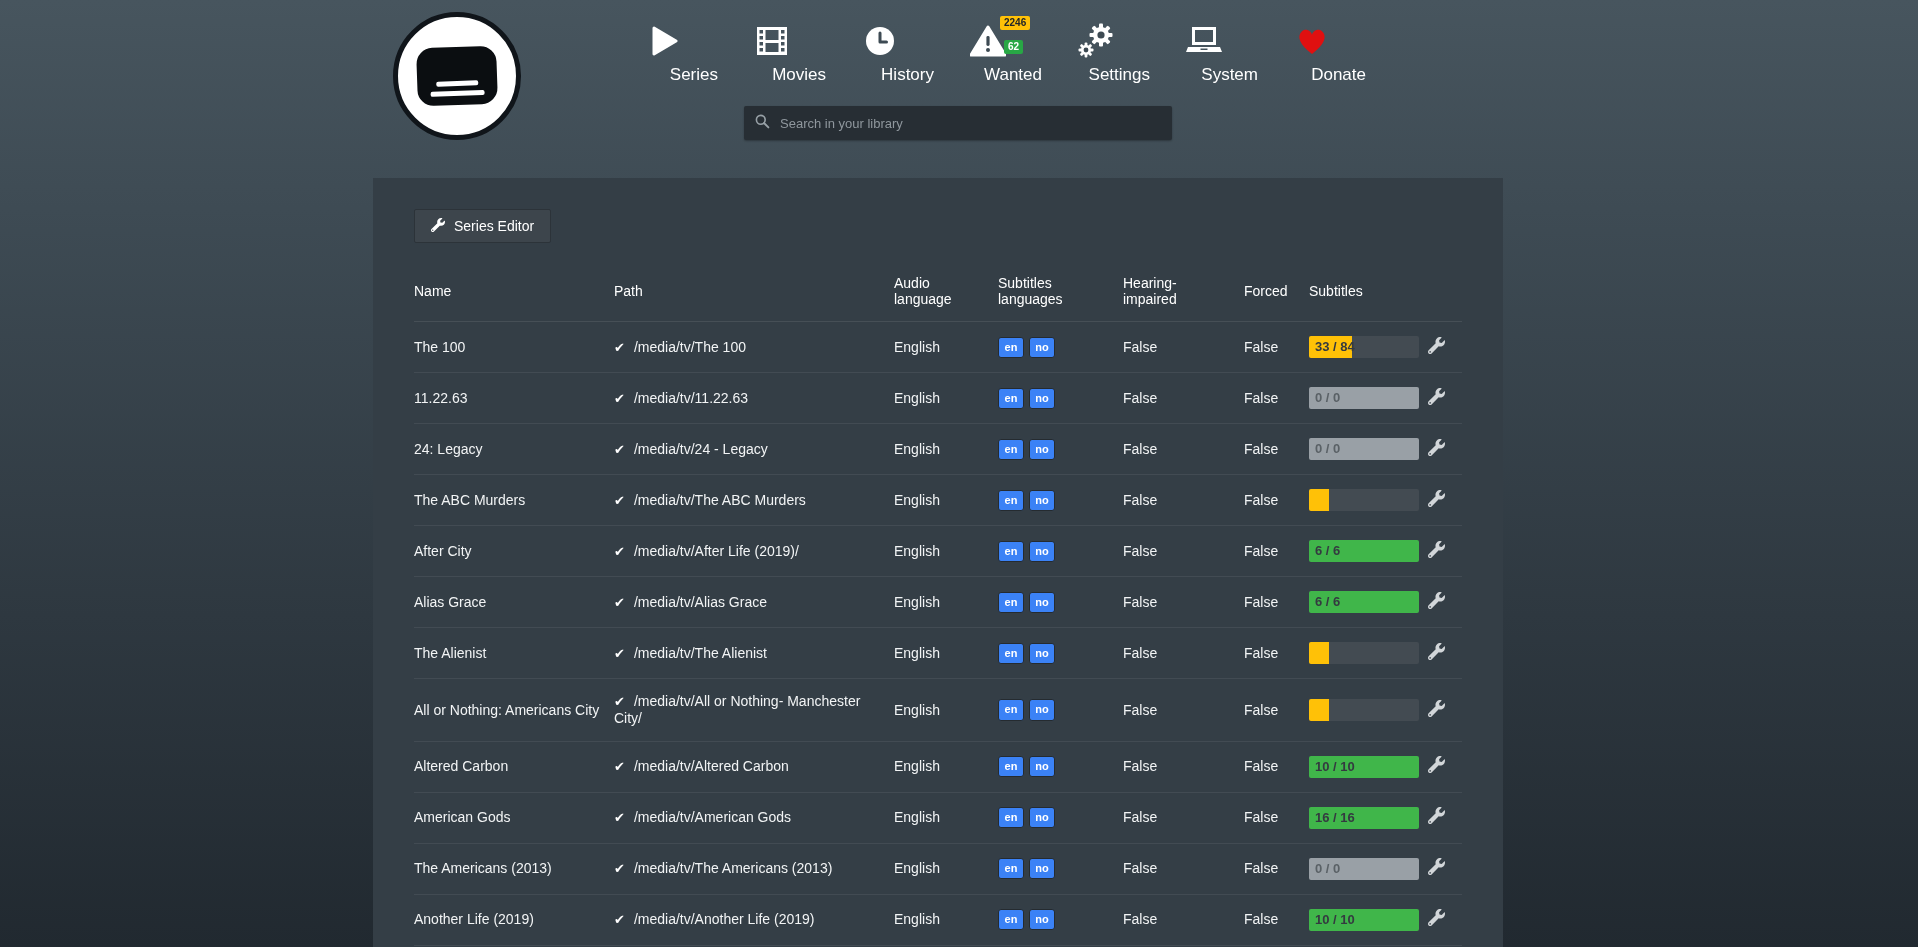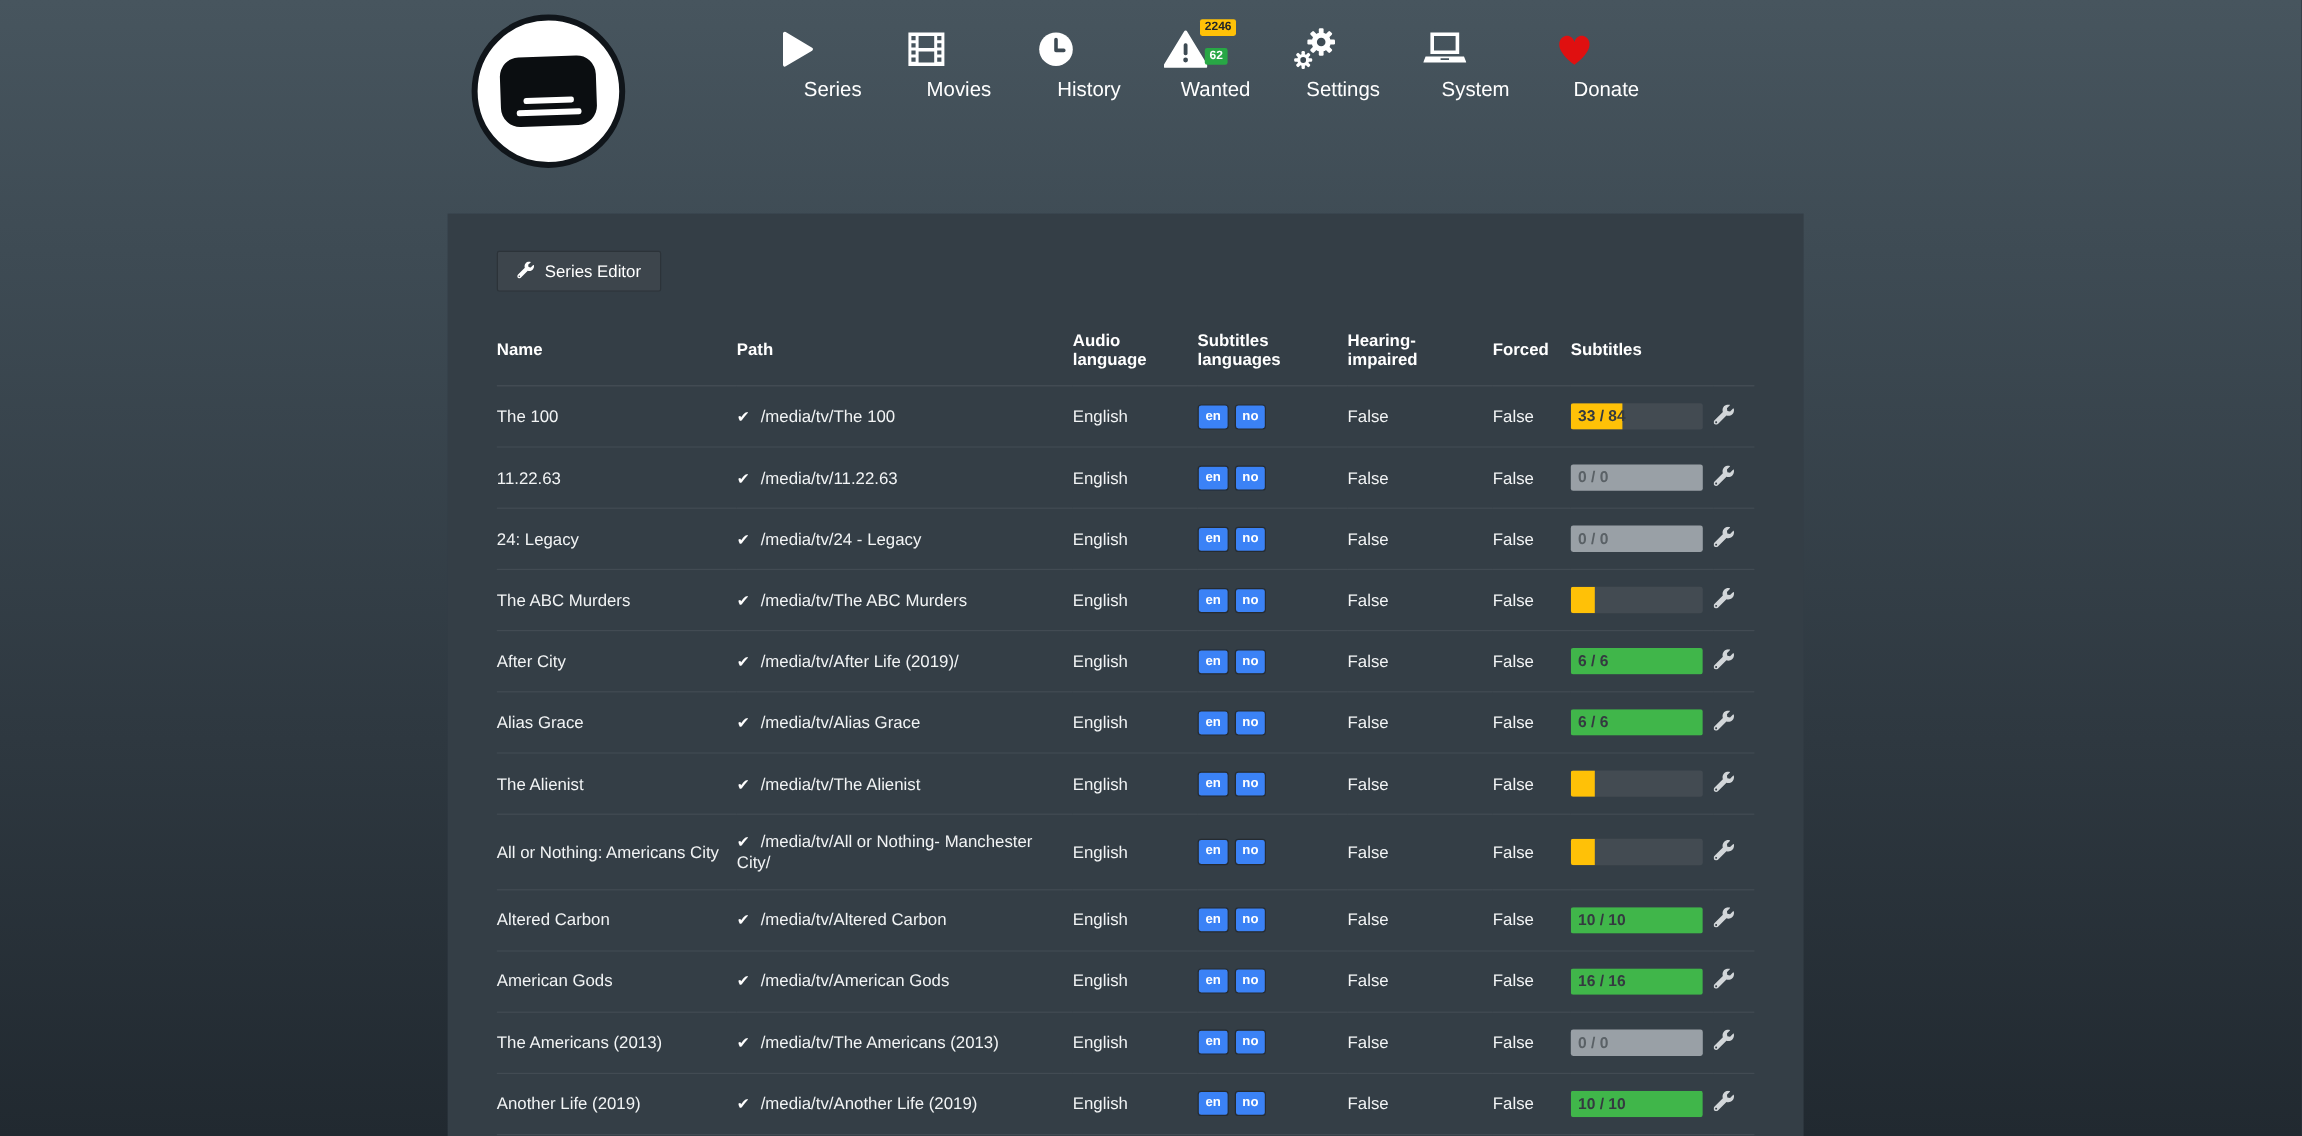--- a/index.html
+++ b/index.html
@@ -45,21 +45,21 @@
     background:#3d454c;border:1px solid #2c3339;border-radius:2px;color:#fff;
     font-family:"Liberation Sans",sans-serif;font-size:14px;padding:0 16px;cursor:pointer;
   }
   .editor-btn svg{flex:none;}
 
   table.series{border-collapse:collapse;table-layout:fixed;width:1048px;margin:22px 41px 0 41px;font-size:14px;}
   col.c-name{width:200px;} col.c-path{width:280px;} col.c-audio{width:104px;}
   col.c-langs{width:125px;} col.c-hi{width:121px;} col.c-forced{width:65px;}
   col.c-prog{width:119px;} col.c-act{width:34px;}
   th{
-    text-align:left;font-size:14px;font-weight:bold;color:#fff;vertical-align:middle;
+    text-align:left;font-size:14px;font-weight:normal;color:#fff;vertical-align:middle;
     padding:10px 10px 14px 0;line-height:1.15;border-bottom:1px solid rgba(255,255,255,0.09);
   }
   .hdr-narrow{display:inline-block;max-width:72px;}
   td{padding:14px 10px 14px 0;vertical-align:middle;color:#f2f4f5;line-height:1.2;}
   tbody tr td{border-bottom:1px solid rgba(255,255,255,0.07);}
   td.name-cell{cursor:pointer;}
   .check{color:#fff;font-size:13px;margin-right:9px;}
   .lang-badge{
     display:inline-block;min-width:14px;text-align:center;padding:3px 5px;margin-right:5px;
     font-size:11px;font-weight:bold;color:#fff;background:#3b82f6;border:1px solid #252b30;border-radius:3px;
@@ -162,20 +162,29 @@
     <div class="nav-item">
       <span class="nav-icon">
         <svg width="32" height="30" viewBox="0 0 32 30">
             <path fill="#e01010" d="M16 28 C3.5 19 0.5 10 6 5.3 C10 2 15 4.8 16 9 C17 4.8 22 2 26 5.3 C31.5 10 28.5 19 16 28 Z"></path>
           </svg>
       </span>
       <span class="nav-label">Donate</span>
     </div>
   </div>
 
+  <div class="search-bar">
+    <span>
+      <svg width="16" height="16" viewBox="0 0 20 20">
+          <circle cx="8.5" cy="8.5" r="5.5" fill="none" stroke="#97a0a6" stroke-width="2"></circle>
+          <line x1="12.8" y1="12.8" x2="18" y2="18" stroke="#97a0a6" stroke-width="2.4" stroke-linecap="round"></line>
+        </svg>
+    </span>
+    <input type="text" placeholder="Search in your library" style="">
+  </div>
 
   <div class="panel">
 
     <button class="editor-btn">
       <span>
         <svg width="14" height="14" viewBox="0 0 512 512" fill="currentColor">
             <path d="M507.73 109.1c-2.24-9.03-13.54-12.09-20.12-5.51l-74.36 74.36-67.88-11.31-11.31-67.88 74.36-74.36c6.62-6.62 3.43-17.9-5.66-20.16-47.38-11.74-99.55.91-136.58 37.93-39.64 39.64-50.55 97.1-34.05 147.2L18.74 402.76c-24.99 24.99-24.99 65.51 0 90.5 24.99 24.99 65.51 24.99 90.5 0l213.21-213.21c50.12 16.71 107.47 5.68 147.37-34.22 37.07-37.07 49.7-89.32 37.91-136.73zM64 472c-13.25 0-24-10.75-24-24 0-13.26 10.75-24 24-24s24 10.74 24 24c0 13.25-10.75 24-24 24z"></path>
           </svg>
       </span>
       <span>Series Editor</span>

